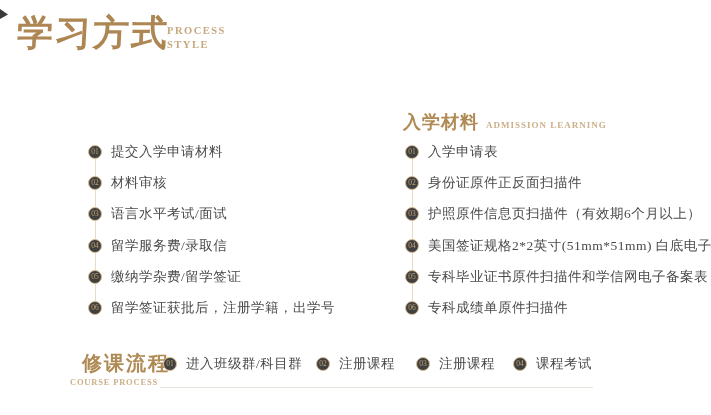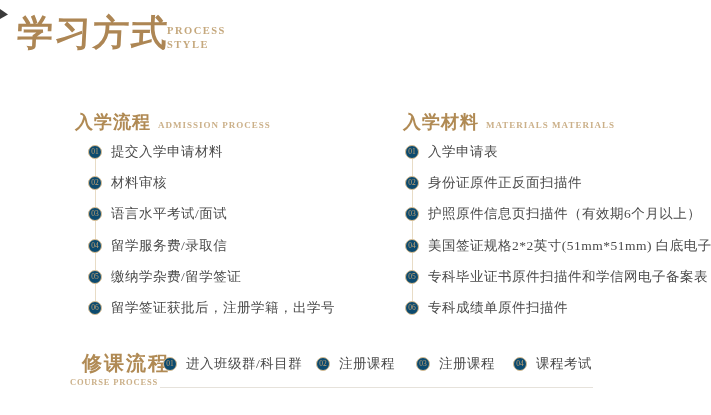--- a/index.html
+++ b/index.html
@@ -95,21 +95,21 @@
     height: 31.3px;
     display: flex;
     align-items: center;
     white-space: nowrap;
   }
   .badge {
     box-sizing: border-box;
     width: 14px; height: 14px;
     border: 1px solid #d8bd92;
     border-radius: 50%;
-    background: #0c4a6e;
+    background: #404040;
     color: #bfa173;
     font-size: 7.5px;
     line-height: 1;
     display: flex;
     align-items: center;
     justify-content: center;
     z-index: 1;
     flex: 0 0 14px;
     letter-spacing: 0;
   }
@@ -162,24 +162,20 @@
 <div class="page">
 
   <div class="corner-mark"></div>
 
   <div class="page-title">学习方式</div>
   <div class="title-sub-en">
     <div>PROCESS</div>
     <div>STYLE</div>
   </div>
 
-  <div class="section-header left">
-    <span class="section-title">入学流程</span>
-    <span class="section-sub">ADMISSION PROCESS</span>
-  </div>
   <div class="steps left">
     <div class="step">
       <span class="badge">01</span>
       <span class="step-label">提交入学申请材料</span>
     </div>
     <div class="step">
       <span class="badge">02</span>
       <span class="step-label">材料审核</span>
     </div>
     <div class="step">
@@ -195,21 +191,21 @@
       <span class="step-label">缴纳学杂费/留学签证</span>
     </div>
     <div class="step">
       <span class="badge">06</span>
       <span class="step-label">留学签证获批后，注册学籍，出学号</span>
     </div>
   </div>
 
   <div class="section-header right">
     <span class="section-title">入学材料</span>
-    <span class="section-sub">MATERIALS MATERIALS</span>
+    <span class="section-sub">ADMISSION LEARNING</span>
   </div>
   <div class="steps right">
     <div class="step">
       <span class="badge">01</span>
       <span class="step-label">入学申请表</span>
     </div>
     <div class="step">
       <span class="badge">02</span>
       <span class="step-label">身份证原件正反面扫描件</span>
     </div>

